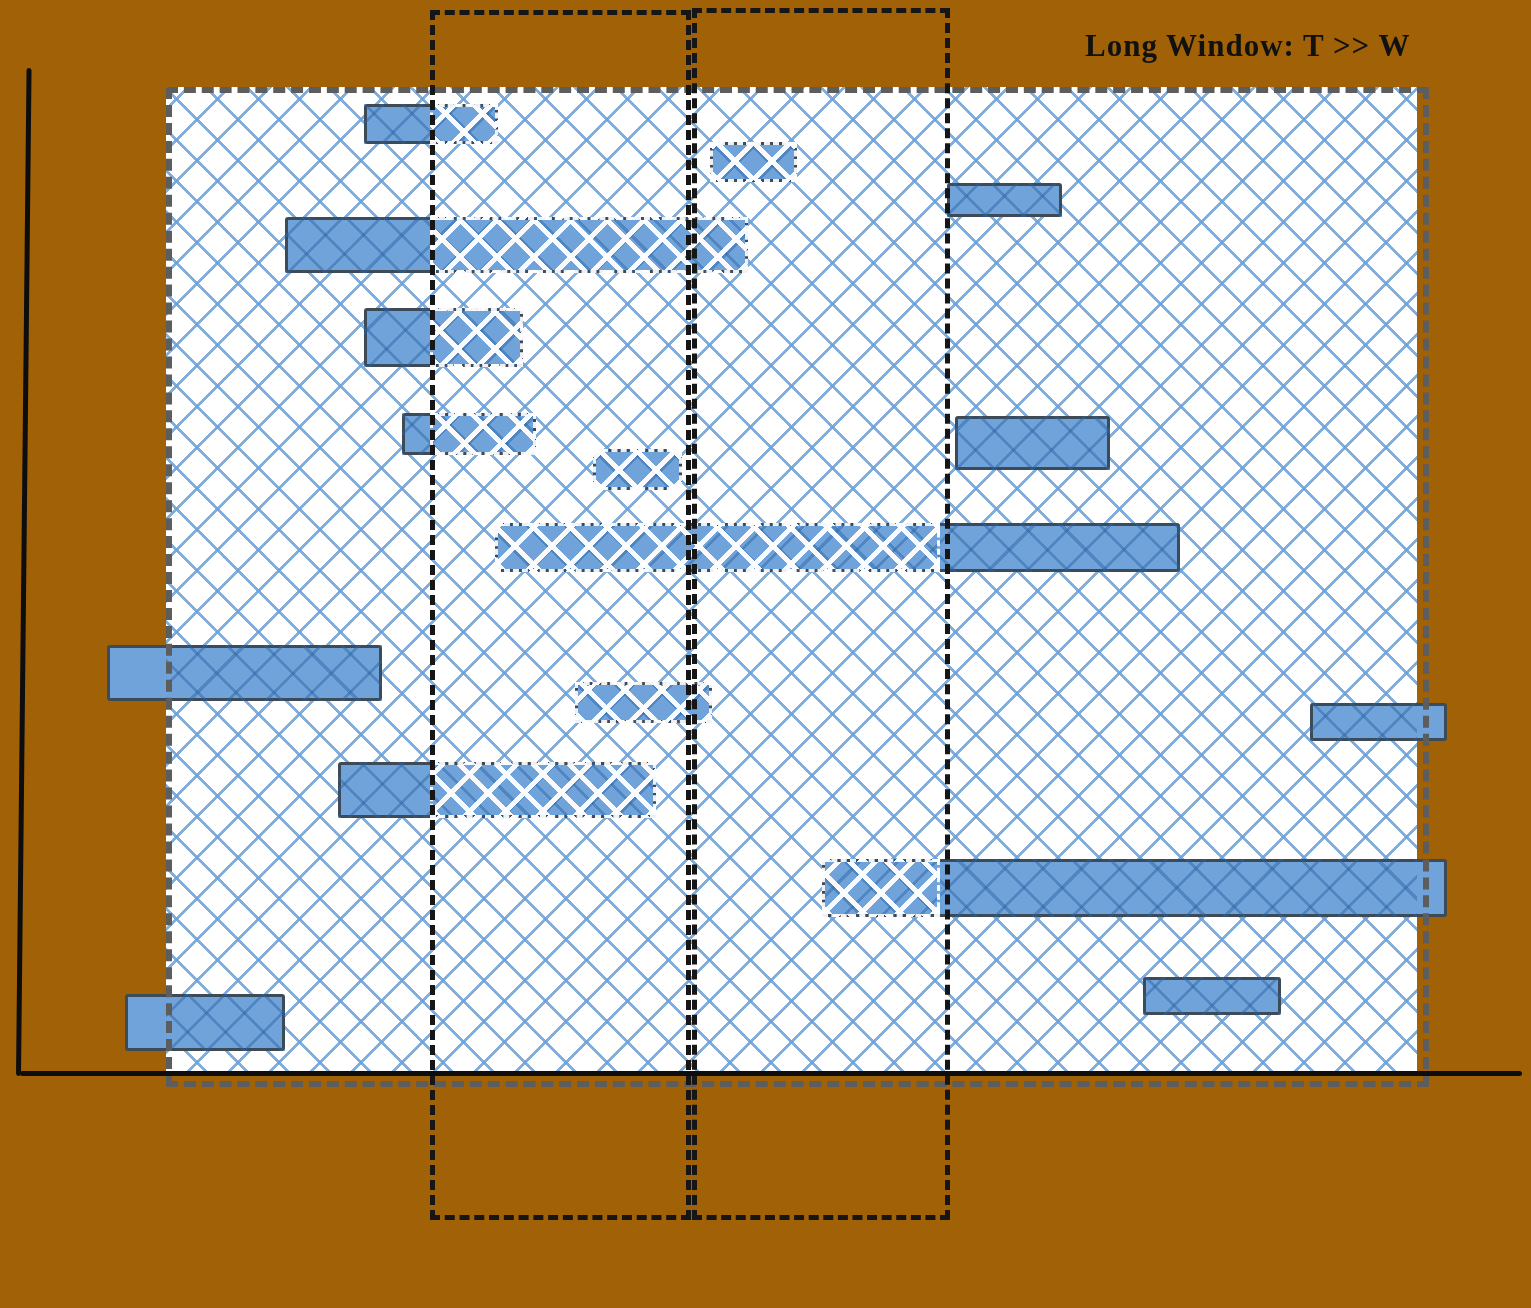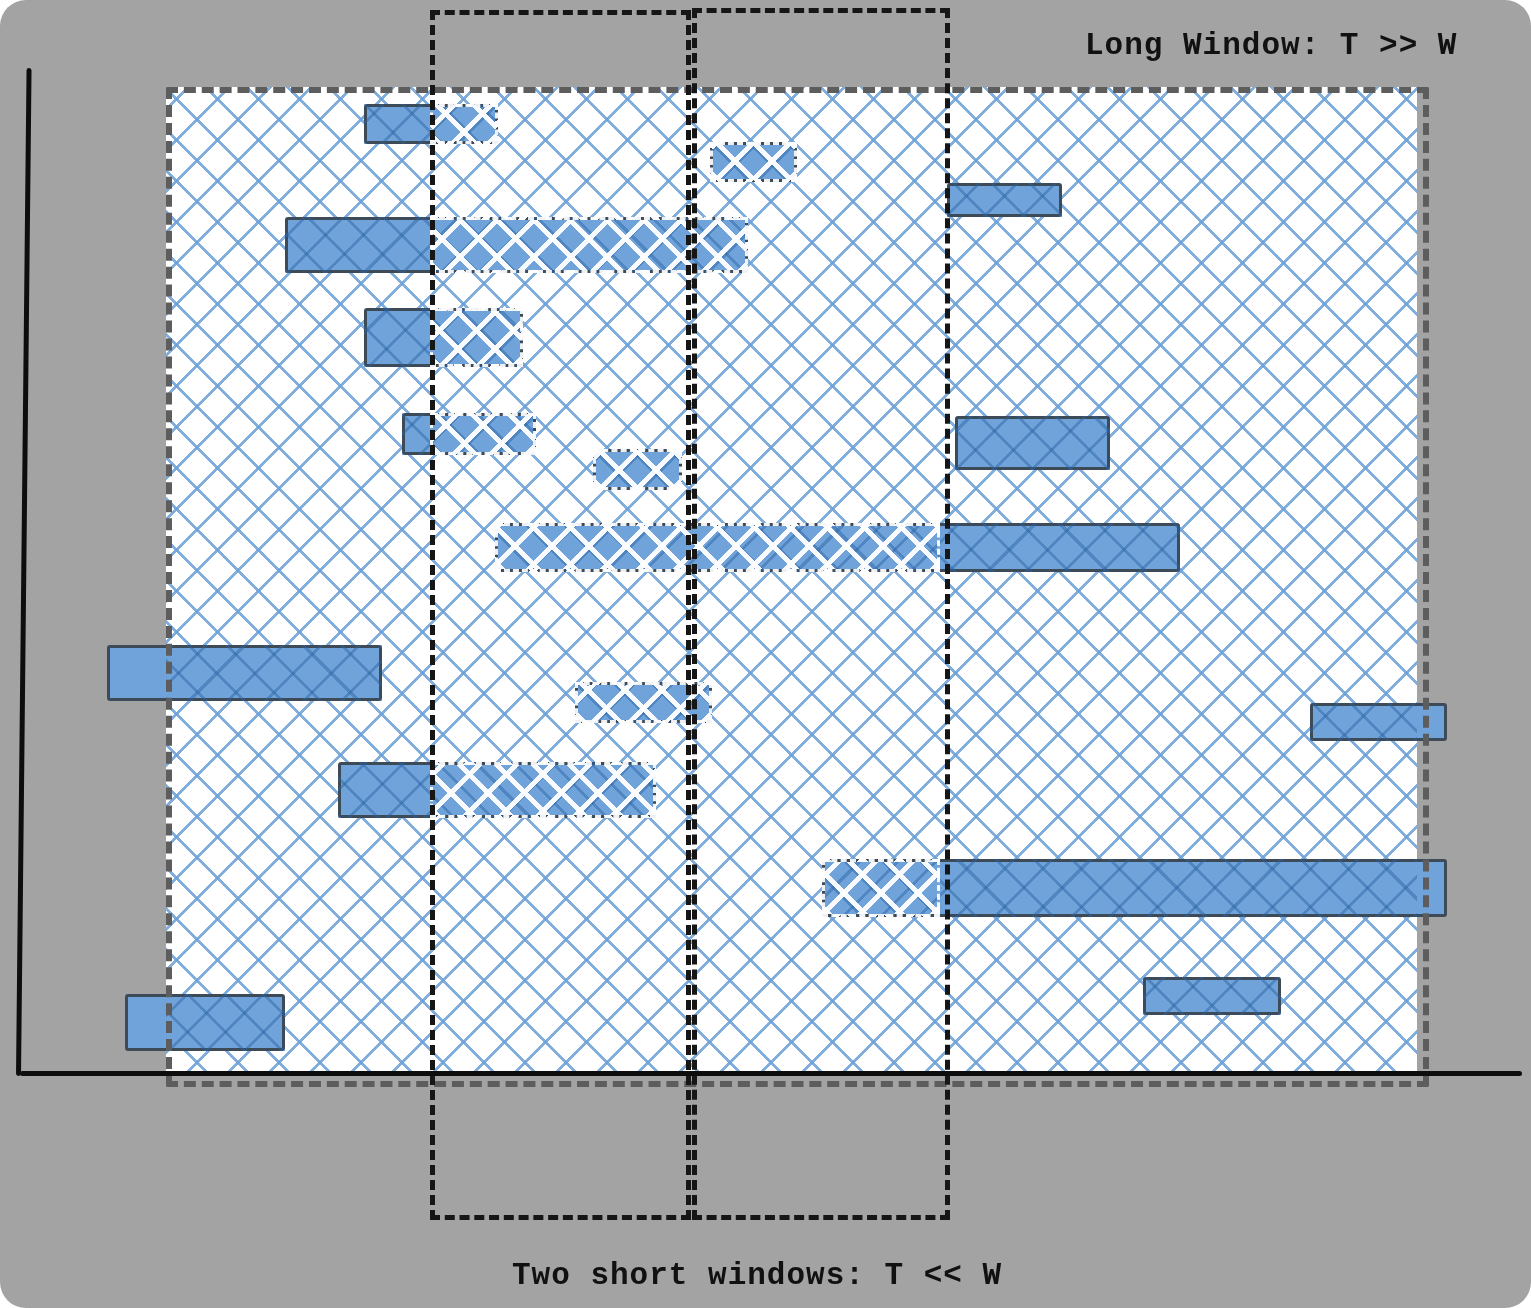--- a/index.html
+++ b/index.html
@@ -1,22 +1,21 @@
 <!DOCTYPE html>
 <html><head>
 <meta charset="utf-8">
 <style>
   html,body{margin:0;padding:0;background:#ffffff;}
   .stage{
     position:relative;
     width:1531px;height:1308px;
-    background:#a3a3a3;
-    font-family:Liberation Mono, monospace;
+    background:#a16207;
+    font-family:Liberation Serif, serif;
     overflow:hidden;
-    border-radius:26px;
   }
   
   .y-axis{
     position:absolute;
     background:#0d0d0d;
     width:5px;border-radius:3px;
     transform:rotate(0.6deg);
     transform-origin:bottom center;
   }
   .x-axis{
@@ -149,14 +148,13 @@
 
   <div class="lw-border" id="lw-border" style="left: 166px; top: 87px; width: 1251px; height: 988px;"></div>
 
   <div class="sw" id="sw-0" style="left: 430px; top: 10px; width: 251px; height: 1200px;"></div>
   <div class="sw" id="sw-1" style="left: 692px; top: 8px; width: 248px; height: 1202px;"></div>
 
   <div class="y-axis" id="y-axis" style="left: 16px; top: 68px; height: 1008px;"></div>
   <div class="x-axis" id="x-axis" style="left: 20px; top: 1071px; width: 1502px;"></div>
 
   <div class="diagram-label" id="label-long" style="left: 1085px; top: 28px;">Long Window: T &gt;&gt; W</div>
-  <div class="diagram-label" id="label-short" style="left: 512px; top: 1258px;">Two short windows: T &lt;&lt; W</div>
 </div>
 
 </body></html>

